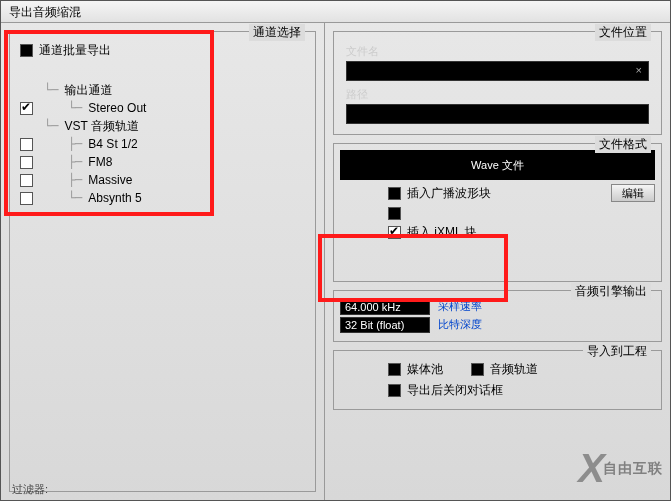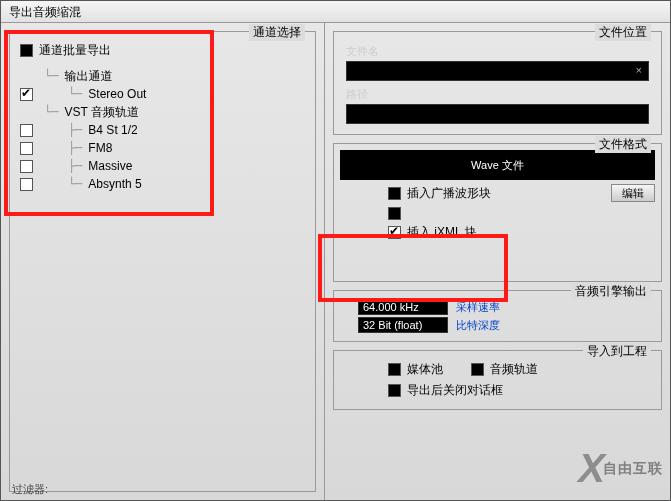--- a/index.html
+++ b/index.html
@@ -4,37 +4,37 @@
 <style>
   * { box-sizing: border-box; margin: 0; padding: 0; }
   body { font-family: "Microsoft YaHei", "SimSun", Arial, sans-serif; font-size: 12px; background: #c5c5c5; width: 671px; height: 501px; overflow: hidden; position: relative; }
   .window { width: 100%; height: 100%; border: 1px solid #555; background: linear-gradient(#e8e8e8, #d8d8d8); }
   .titlebar { background: linear-gradient(#f5f5f5, #e2e2e2); height: 22px; line-height: 22px; padding-left: 8px; border-bottom: 1px solid #999; font-size: 12px; }
   .content { display: flex; height: calc(100% - 22px); }
   .left-panel { width: 324px; border-right: 1px solid #999; display: flex; flex-direction: column; padding: 8px; }
   .right-panel { flex: 1; display: flex; flex-direction: column; padding: 8px; gap: 8px; overflow: hidden; }
   .fieldset { border: 1px solid #9a9a9a; padding: 6px; position: relative; }
   .legend { position: absolute; top: -8px; right: 10px; background: #dcdcdc; padding: 0 4px; font-size: 12px; margin-left: 40px; }
-  .batch-row { display: flex; align-items: center; gap: 6px; margin: 4px 0 8px 4px; }
+  .batch-row { display: flex; align-items: center; gap: 6px; margin: 4px 0 22px 4px; }
   .checkbox { width: 13px; height: 13px; border: 1px solid #555; background: #fff; display: inline-block; position: relative; flex-shrink: 0; }
   .checkbox.filled { background: #000; }
   .checkbox.checked::after { content: "✔"; position: absolute; top: -3px; left: 0; font-size: 12px; color: #000; }
   .tree { margin: 6px 0 0 4px; }
   .tree-row { display: flex; align-items: center; gap: 6px; height: 18px; }
   .tree-indent { width: 18px; flex-shrink: 0; }
   .tree-lines { color: #999; font-family: monospace; white-space: pre; }
   .tree-label { font-size: 12px; }
   .red-box { position: absolute; border: 4px solid #ff1a1a; pointer-events: none; z-index: 100; }
   .red-box-1 { top: 30px; left: 4px; width: 210px; height: 186px; }
   .red-box-2 { top: 234px; left: 318px; width: 190px; height: 68px; }
   .section-title-bar { background: #000; height: 30px; color: #fff; display: flex; align-items: center; justify-content: center; font-size: 11px; text-align: right; }
   .edit-btn { background: linear-gradient(#f5f5f5,#ccc); border: 1px solid #888; font-size: 11px; padding: 1px 10px; height: 18px; }
   .row { display: flex; align-items: center; gap: 6px; margin: 4px 0; padding-left: 48px; }
   .cb-label { font-size: 12px; }
-  .engine-row { display: flex; align-items: center; gap: 8px; margin: 2px 18px; }
+  .engine-row { display: flex; align-items: flex-start; gap: 8px; margin: 2px 0; }
   .engine-box { background: #000; color: #fff; font-size: 11px; height: 16px; width: 90px; display: flex; align-items: center; padding: 0 4px; border: 1px solid #333; }
   .link-blue { color: #0044cc; font-size: 11px; }
   .filter-row { position: absolute; bottom: 4px; left: 12px; font-size: 11px; color: #444; }
   .watermark { position: absolute; bottom: 10px; right: 8px; display: flex; align-items: center; color: #555; pointer-events: none; z-index: 90; }
   .watermark .x { font-size: 40px; font-weight: bold; font-style: italic; color: rgba(90,90,90,.6); margin-right: 2px; font-family: Arial; letter-spacing: -4px; }
   .watermark .txt { font-size: 14px; font-weight: bold; color: rgba(90,90,90,.7); letter-spacing: 1px; }
   .file-loc-body { padding: 4px 6px; }
   .flabel { color: #ccc; font-size: 11px; margin: 2px 0; }
   .path-box { background: #000; height: 20px; border: 1px solid #333; position: relative; }
   .path-box .x { position: absolute; right: 6px; top: 2px; color: #aaa; font-size: 11px; }

